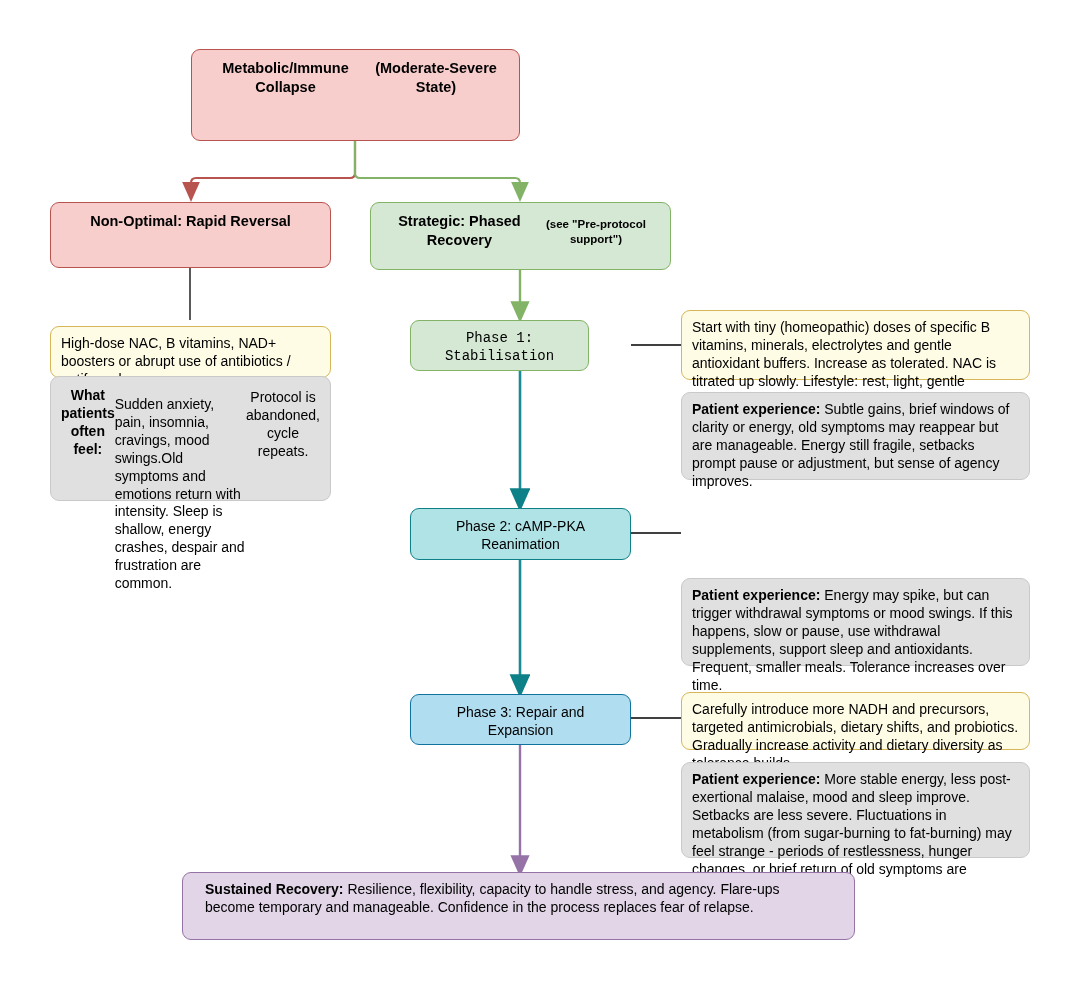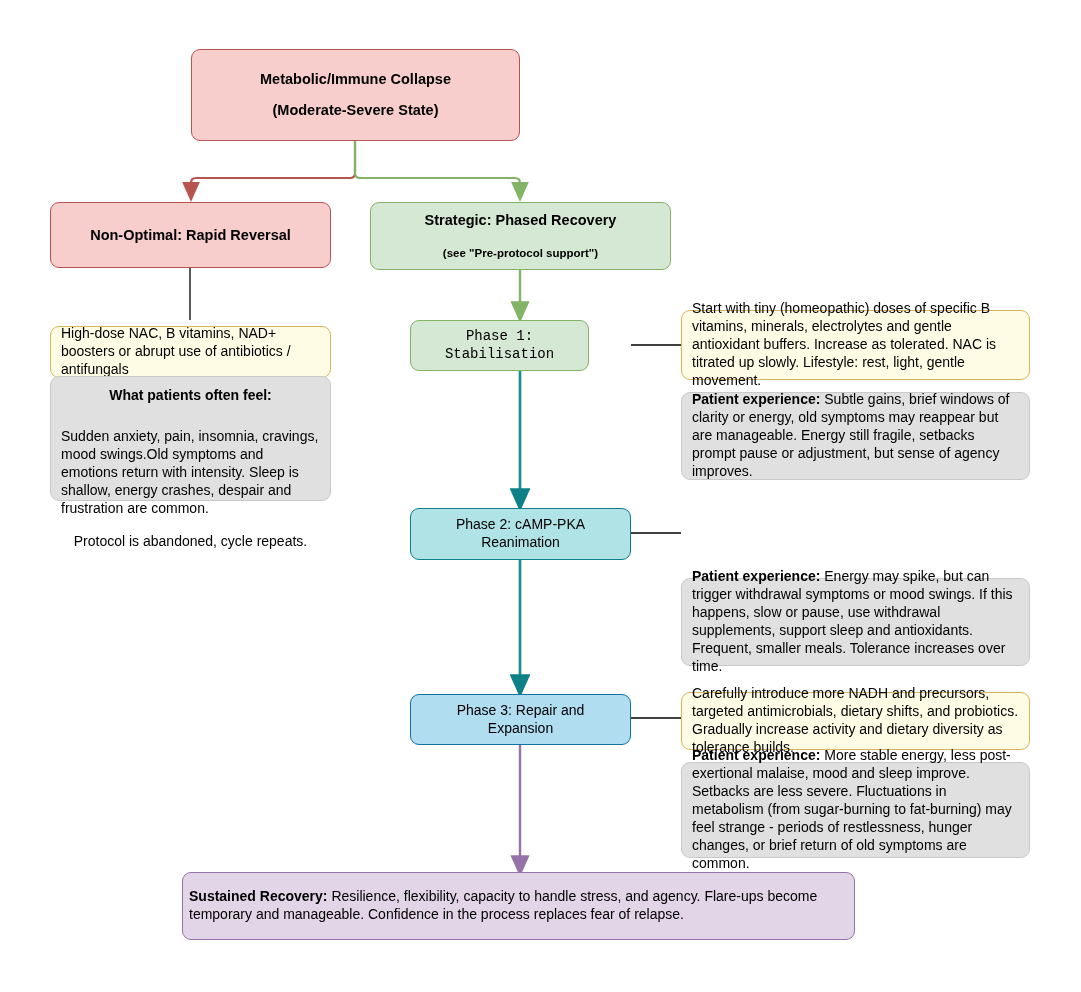--- a/index.html
+++ b/index.html
@@ -24,25 +24,23 @@
     top: 0;
     width: 1081px;
     height: 992px;
     pointer-events: none;
   }
   .node {
     position: absolute;
     box-sizing: border-box;
     border-radius: 9px;
     display: flex;
-    flex-direction: column;
     justify-content: center;
     font-size: 13px;
     line-height: 1.28;
-    gap: 12px;
   }
   .node .ctr {
     text-align: center;
   }
   .node .lft {
     text-align: left;
   }
   .title-b {
     font-weight: bold;
     font-size: 14.5px;
@@ -204,19 +202,19 @@
   </div>
   <div class="node yellow padc" style="left:681px; top:692px; width:349px; height:58px;">
     <div class="lft plain">Carefully introduce more NADH and precursors, targeted antimicrobials, dietary shifts, and probiotics. Gradually increase activity and dietary diversity as tolerance builds.</div>
   </div>
   <div class="node grey padc" style="left:681px; top:762px; width:349px; height:96px;">
     <div class="lft plain">
       <b>Patient experience:</b><span> More stable energy, less post-exertional malaise, mood and sleep improve. Setbacks are less severe. Fluctuations in metabolism (from sugar-burning to fat-burning) may feel strange - periods of restlessness, hunger changes, or brief return of old symptoms are common.</span>
     </div>
   </div>
 
-  <div class="node purple padc" style="left:182px; top:872px; width:673px; height:68px; padding-left:6px; padding-right:22px;">
+  <div class="node purple padc" style="left:182px; top:872px; width:673px; height:68px; padding-left:22px; padding-right:22px;">
     <div class="lft plain">
       <b>Sustained Recovery:</b><span> Resilience, flexibility, capacity to handle stress, and agency. Flare-ups become temporary and manageable. Confidence in the process replaces fear of relapse.</span>
     </div>
   </div>
 
 </div>
 
 </body></html>

